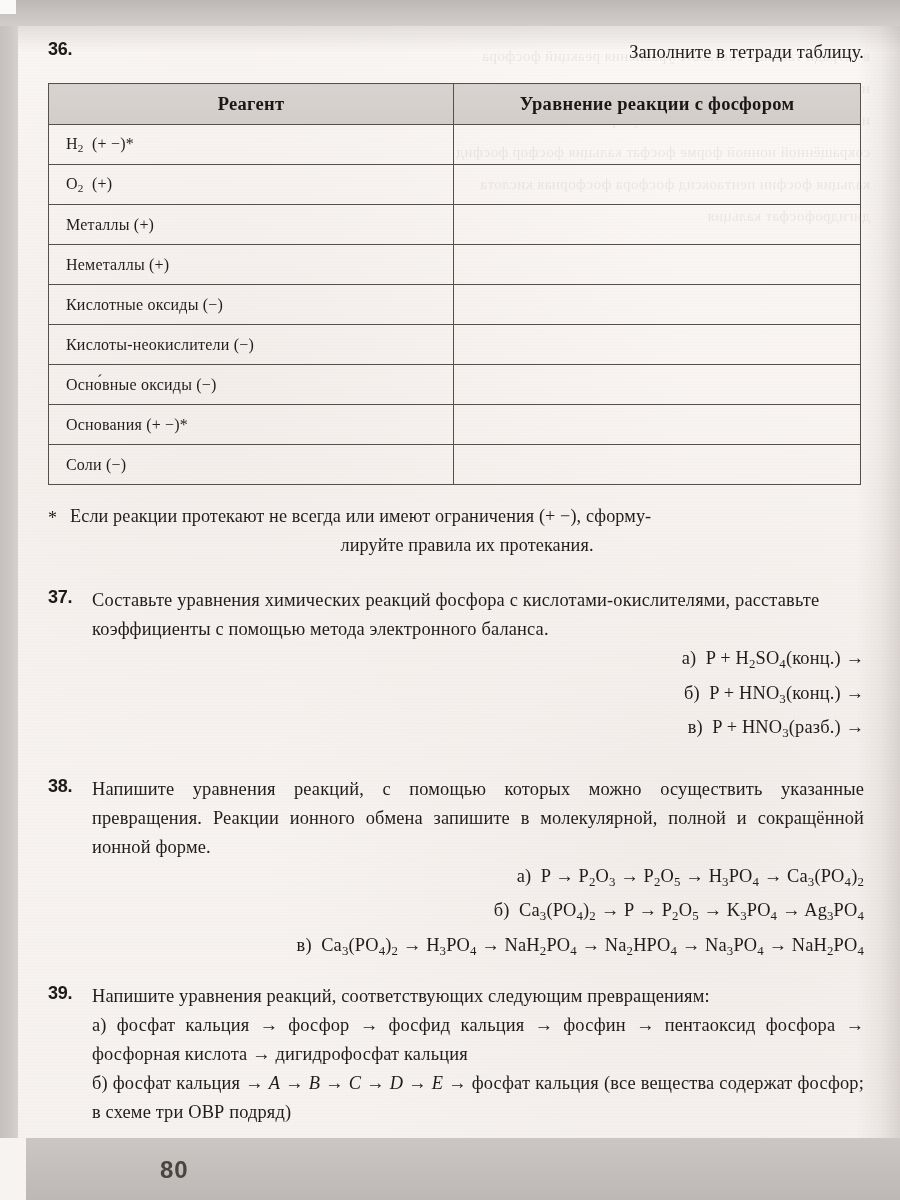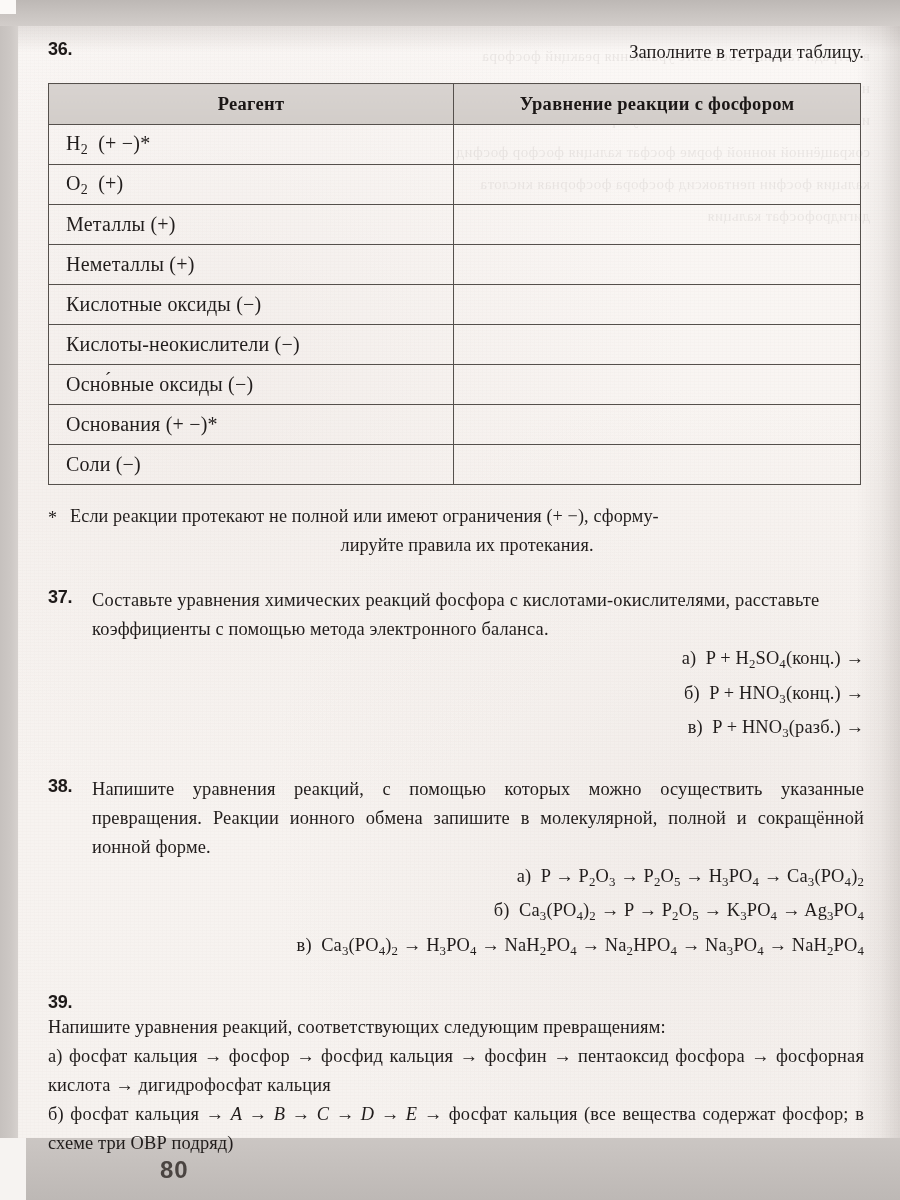--- a/index.html
+++ b/index.html
@@ -189,21 +189,21 @@
     letter-spacing: .3px;
     text-align: center;
     color: #1b1716;
   }
   tbody td {
     height: 39px;
     background: transparent;
   }
   tbody td.reagent {
     padding-left: 17px;
-    font-size: 20px;
+    font-size: 16px;
     text-align: left;
     letter-spacing: .2px;
     white-space: nowrap;
   }
 
   
   .footnote {
     display: flex;
     margin-top: 17px;
     font-size: 18.2px;
@@ -217,21 +217,21 @@
   }
   .footnote .ft-body {
     flex: 1 1 auto;
     text-align: justify;
     letter-spacing: .1px;
   }
   .footnote .ft-body .last { text-align: center; font-family: Liberation Serif, serif; }
 
   .sp-37 { margin-top: 26px; }
   .sp-38 { margin-top: 27px; }
-  .sp-39 { margin-top: 25px; flex-direction: column; }
+  .sp-39 { margin-top: 16px; }
 </style>
 </head>
 <body>
 
 <div class="scan">
 
   <div class="paper"></div>
 
   <div class="bleed">в тетради таблицу составьте уравнения реакций фосфора напишите уравнения реакций указанные превращения реакции ионного обмена запишите в молекулярной полной и сокращённой ионной форме фосфат кальция фосфор фосфид кальция фосфин пентаоксид фосфора фосфорная кислота дигидрофосфат кальция</div>
 
@@ -302,21 +302,21 @@
             <td class="reagent">Соли (−)</td>
             <td></td>
           </tr>
         </tbody>
       </table>
     </div>
 
     <div class="footnote">
       <div class="star">*</div>
       <div class="ft-body">
-        <div>Если реакции протекают не полной или имеют ограничения (+ −), сформу-</div>
+        <div>Если реакции протекают не всегда или имеют ограничения (+ −), сформу-</div>
         <div class="last">лируйте правила их протекания.</div>
       </div>
     </div>
 
     <div class="ex sp-37">
       <div class="ex-num">37.</div>
       <div class="ex-body">
         <div class="hdr">Составьте уравнения химических реакций фосфора с кислотами-окислителями, расставьте коэффициенты с помощью метода электронного баланса.</div>
         <div class="item">а)&nbsp; P + H<sub>2</sub>SO<sub>4</sub>(конц.) →</div>
         <div class="item">б)&nbsp; P + HNO<sub>3</sub>(конц.) →</div>

